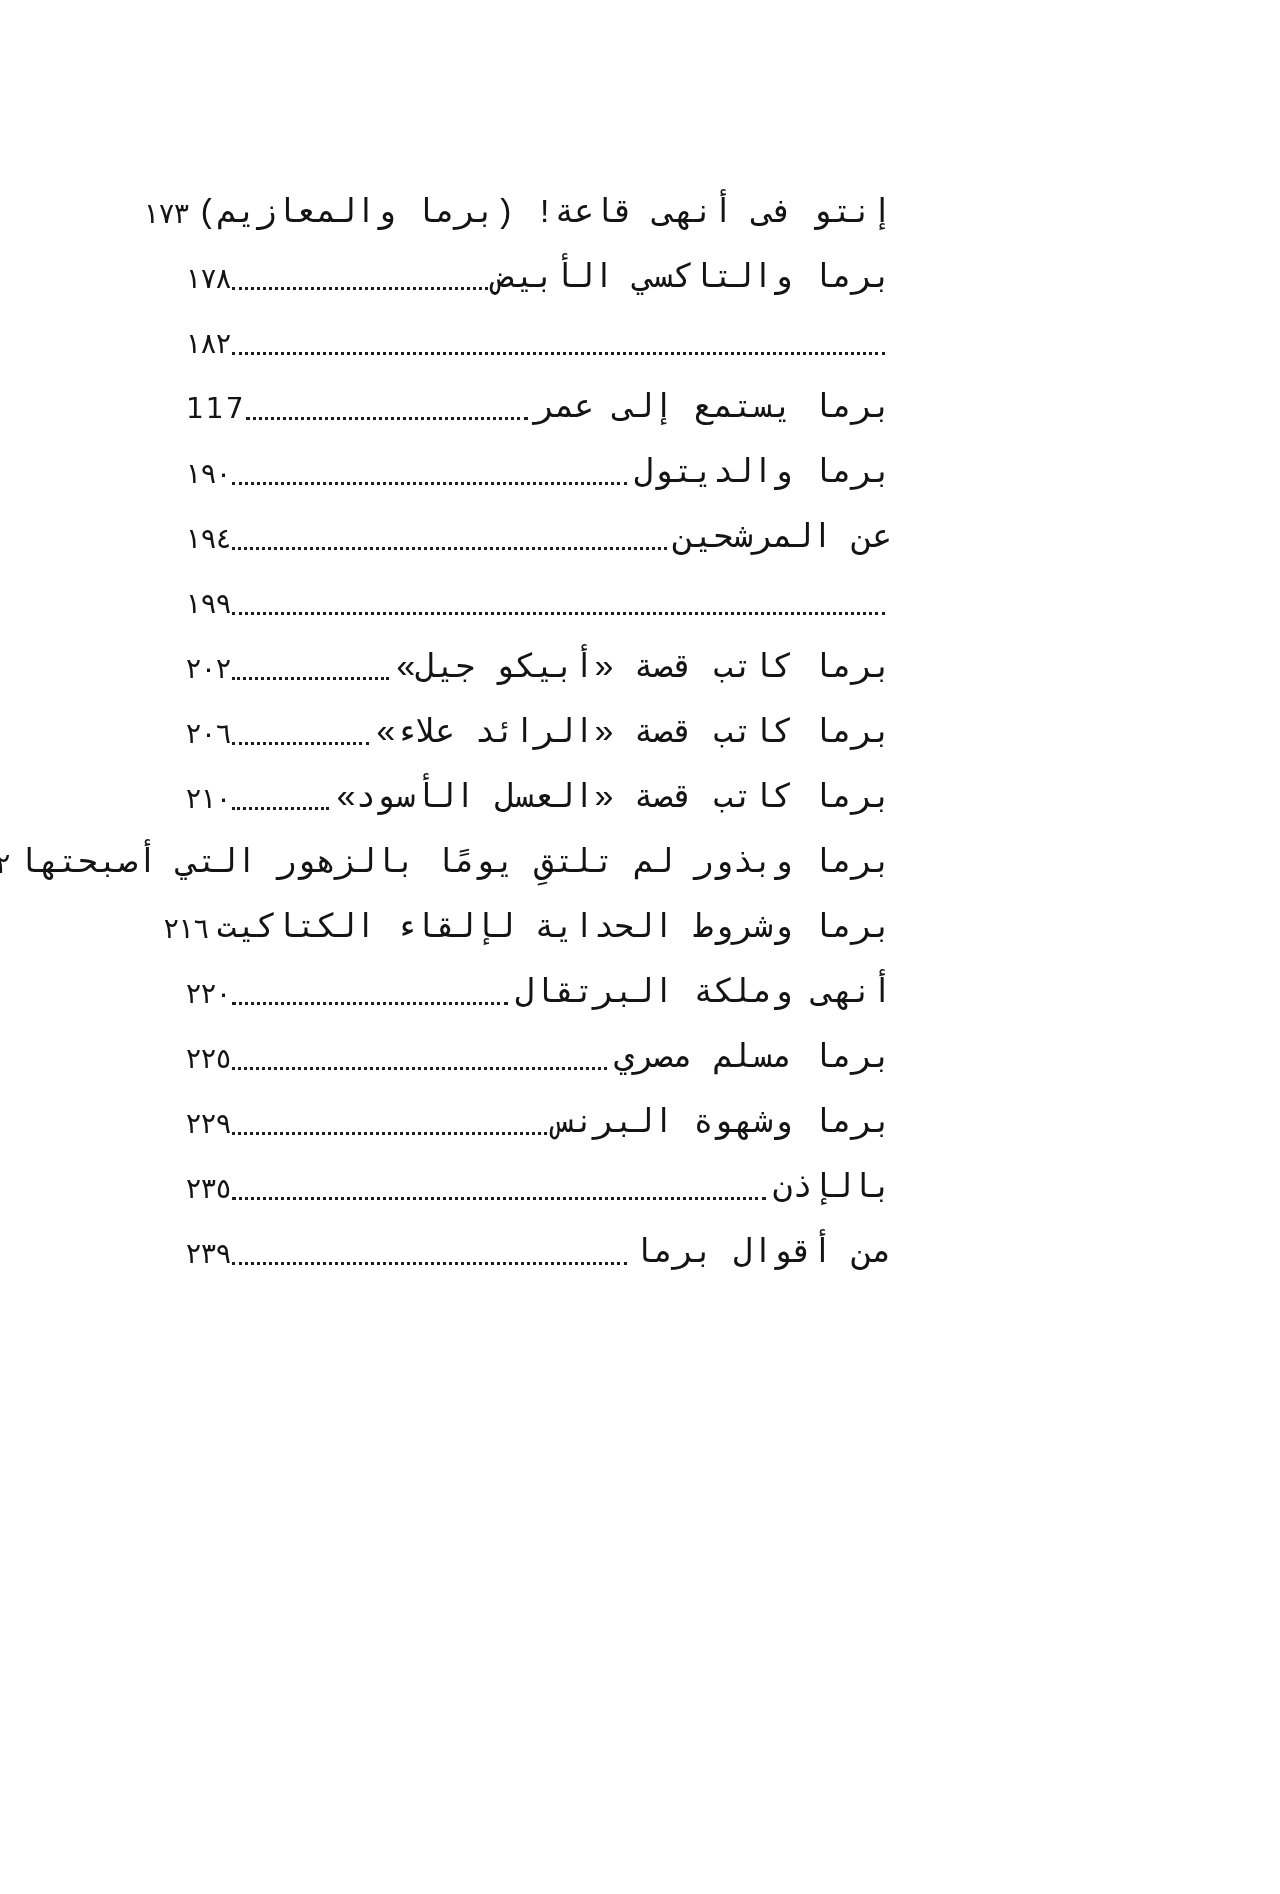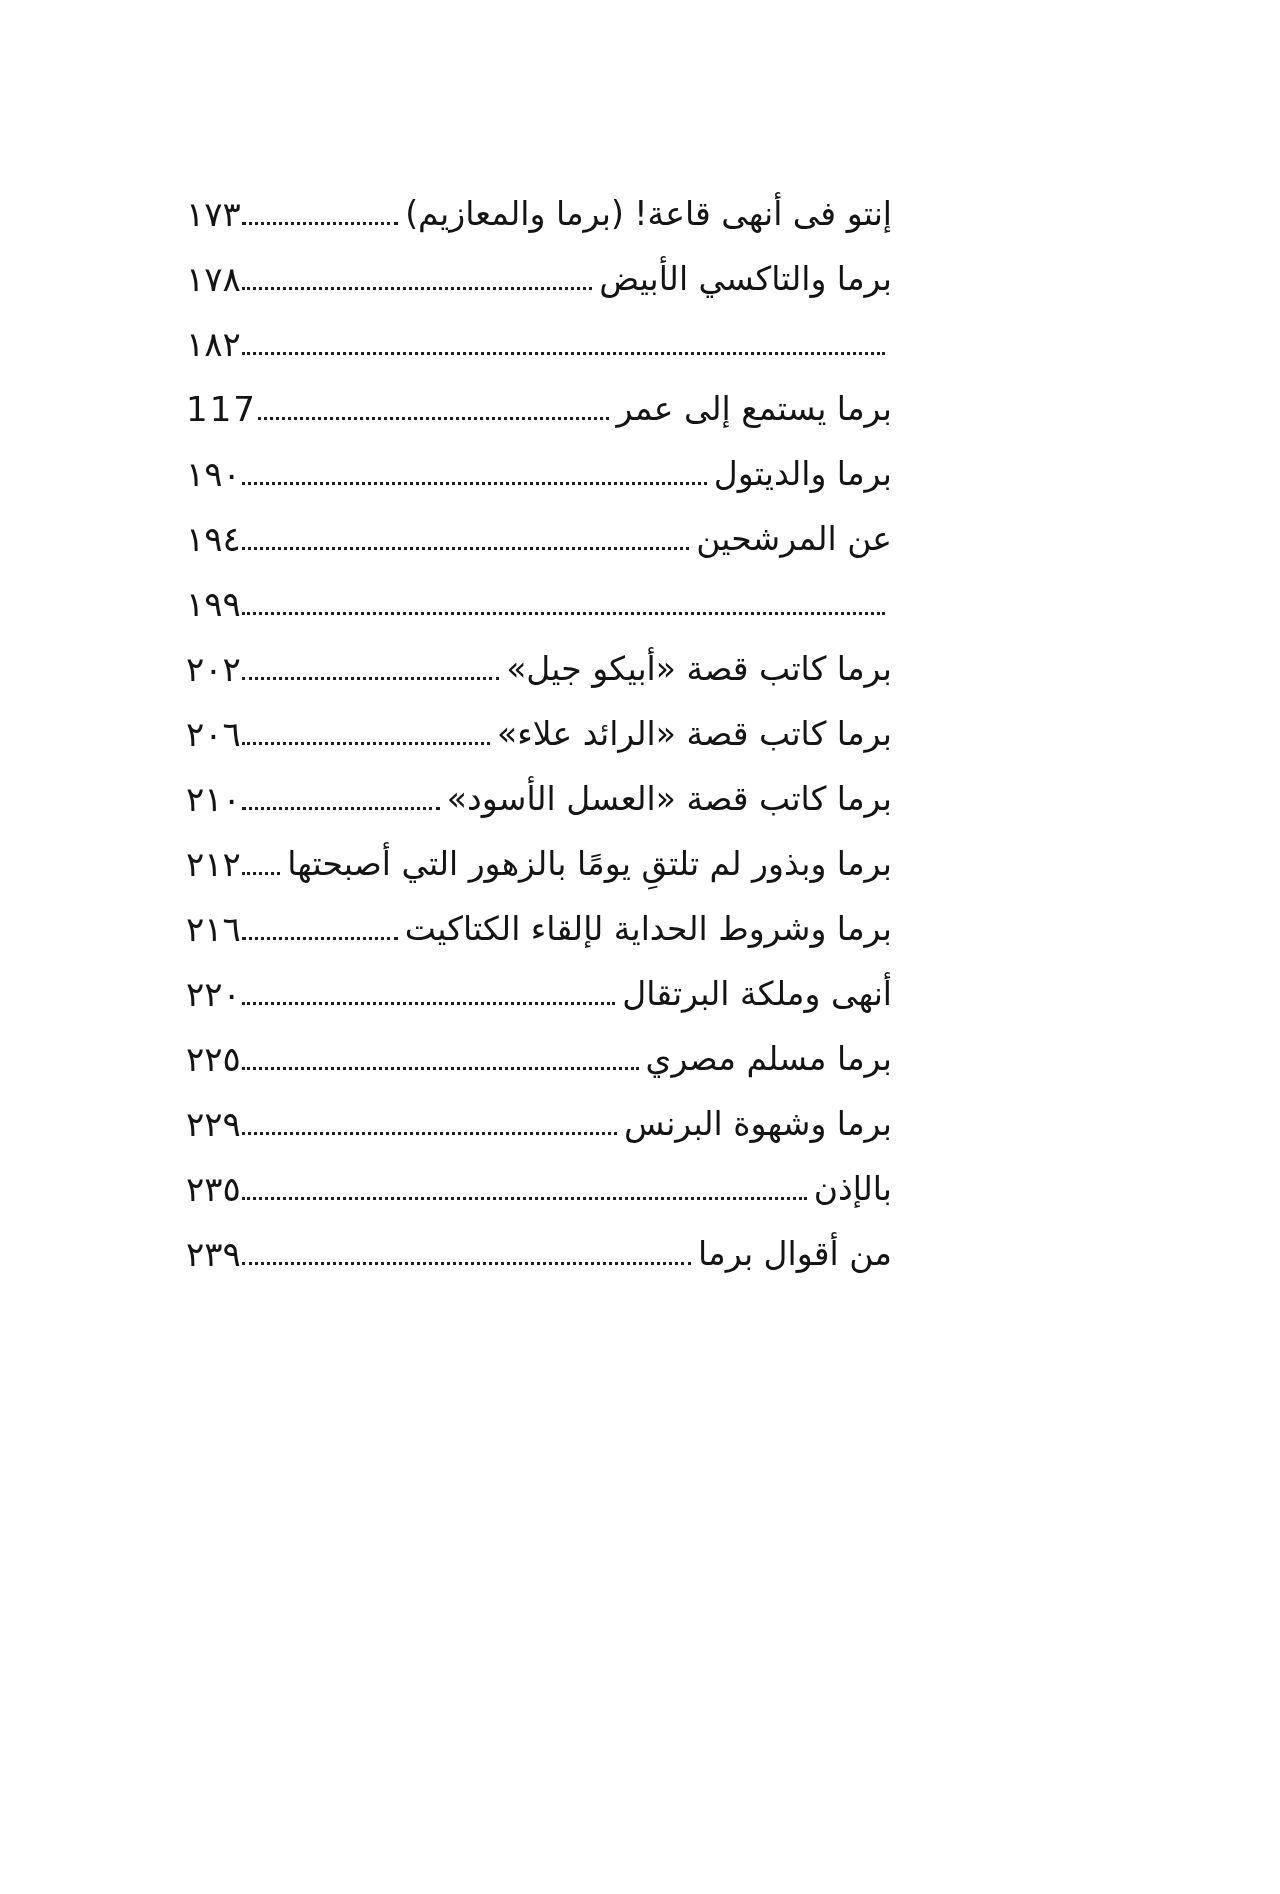--- a/index.html
+++ b/index.html
@@ -33,34 +33,35 @@
     align-items: center;
     height: 65px;
     font-size: 33px;
     line-height: 1;
     color: #141414;
   }
   .toc-title {
     white-space: nowrap;
     flex: 0 0 auto;
     letter-spacing: 0.2px;
+    font-family: Liberation Mono, monospace;
   }
   .toc-leader {
     flex: 1 1 auto;
     min-width: 0;
     height: 0;
     border-bottom: 3px dotted #1d1d1d;
     transform: translateY(10px);
     margin-right: 7px;
     margin-left: 1px;
   }
   .toc-page {
     white-space: nowrap;
     flex: 0 0 auto;
-    font-size: 34px;
+    font-size: 28px;
     letter-spacing: 2px;
   }
 </style>
 </head>
 <body>
 
 <div class="page">
   <div class="toc">
 
     <div class="toc-row">

